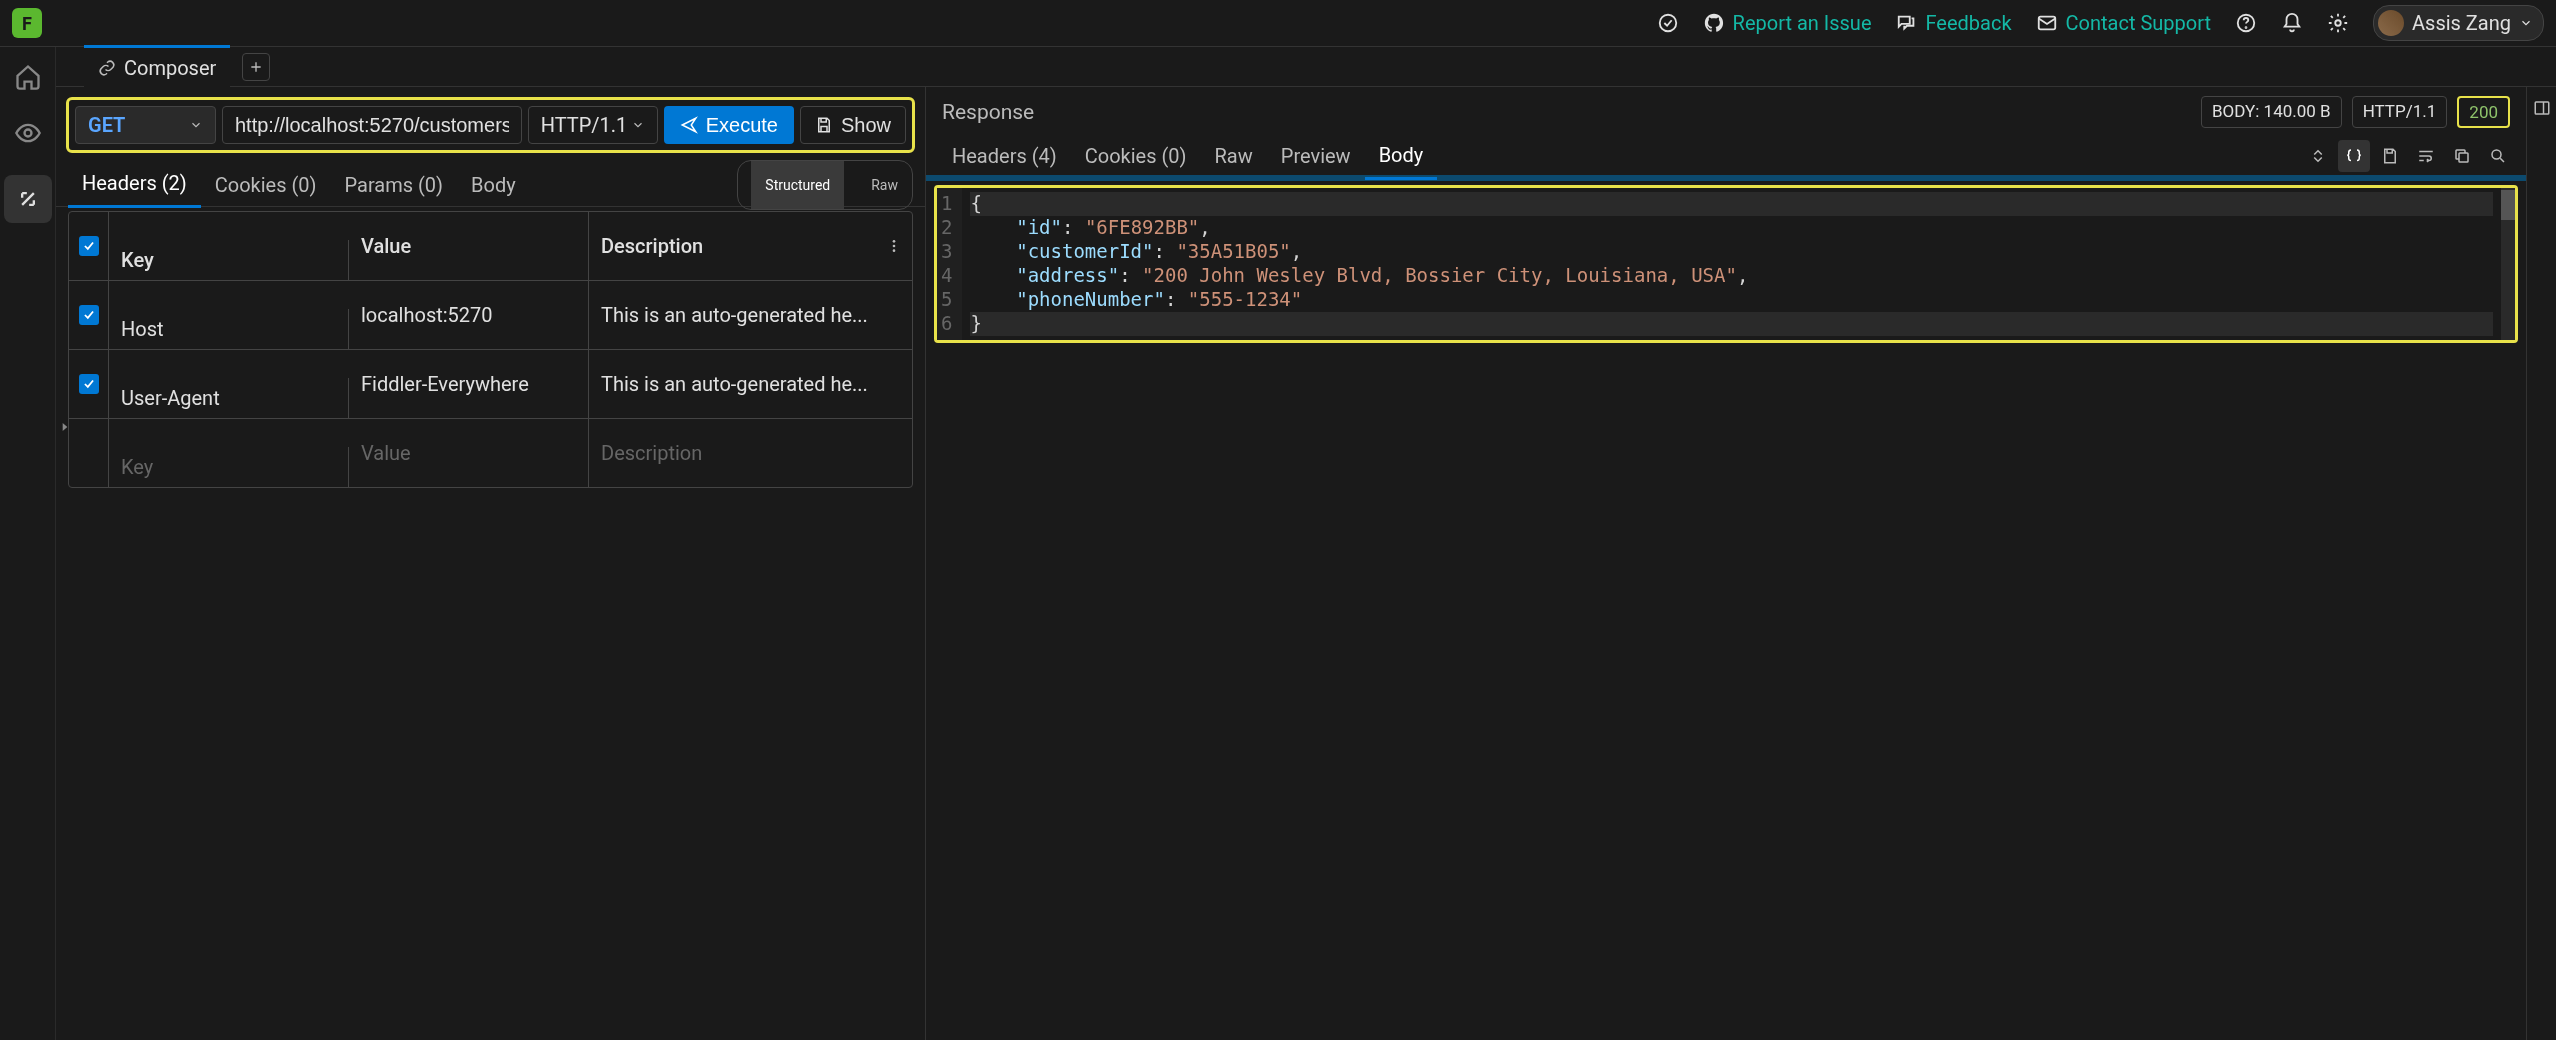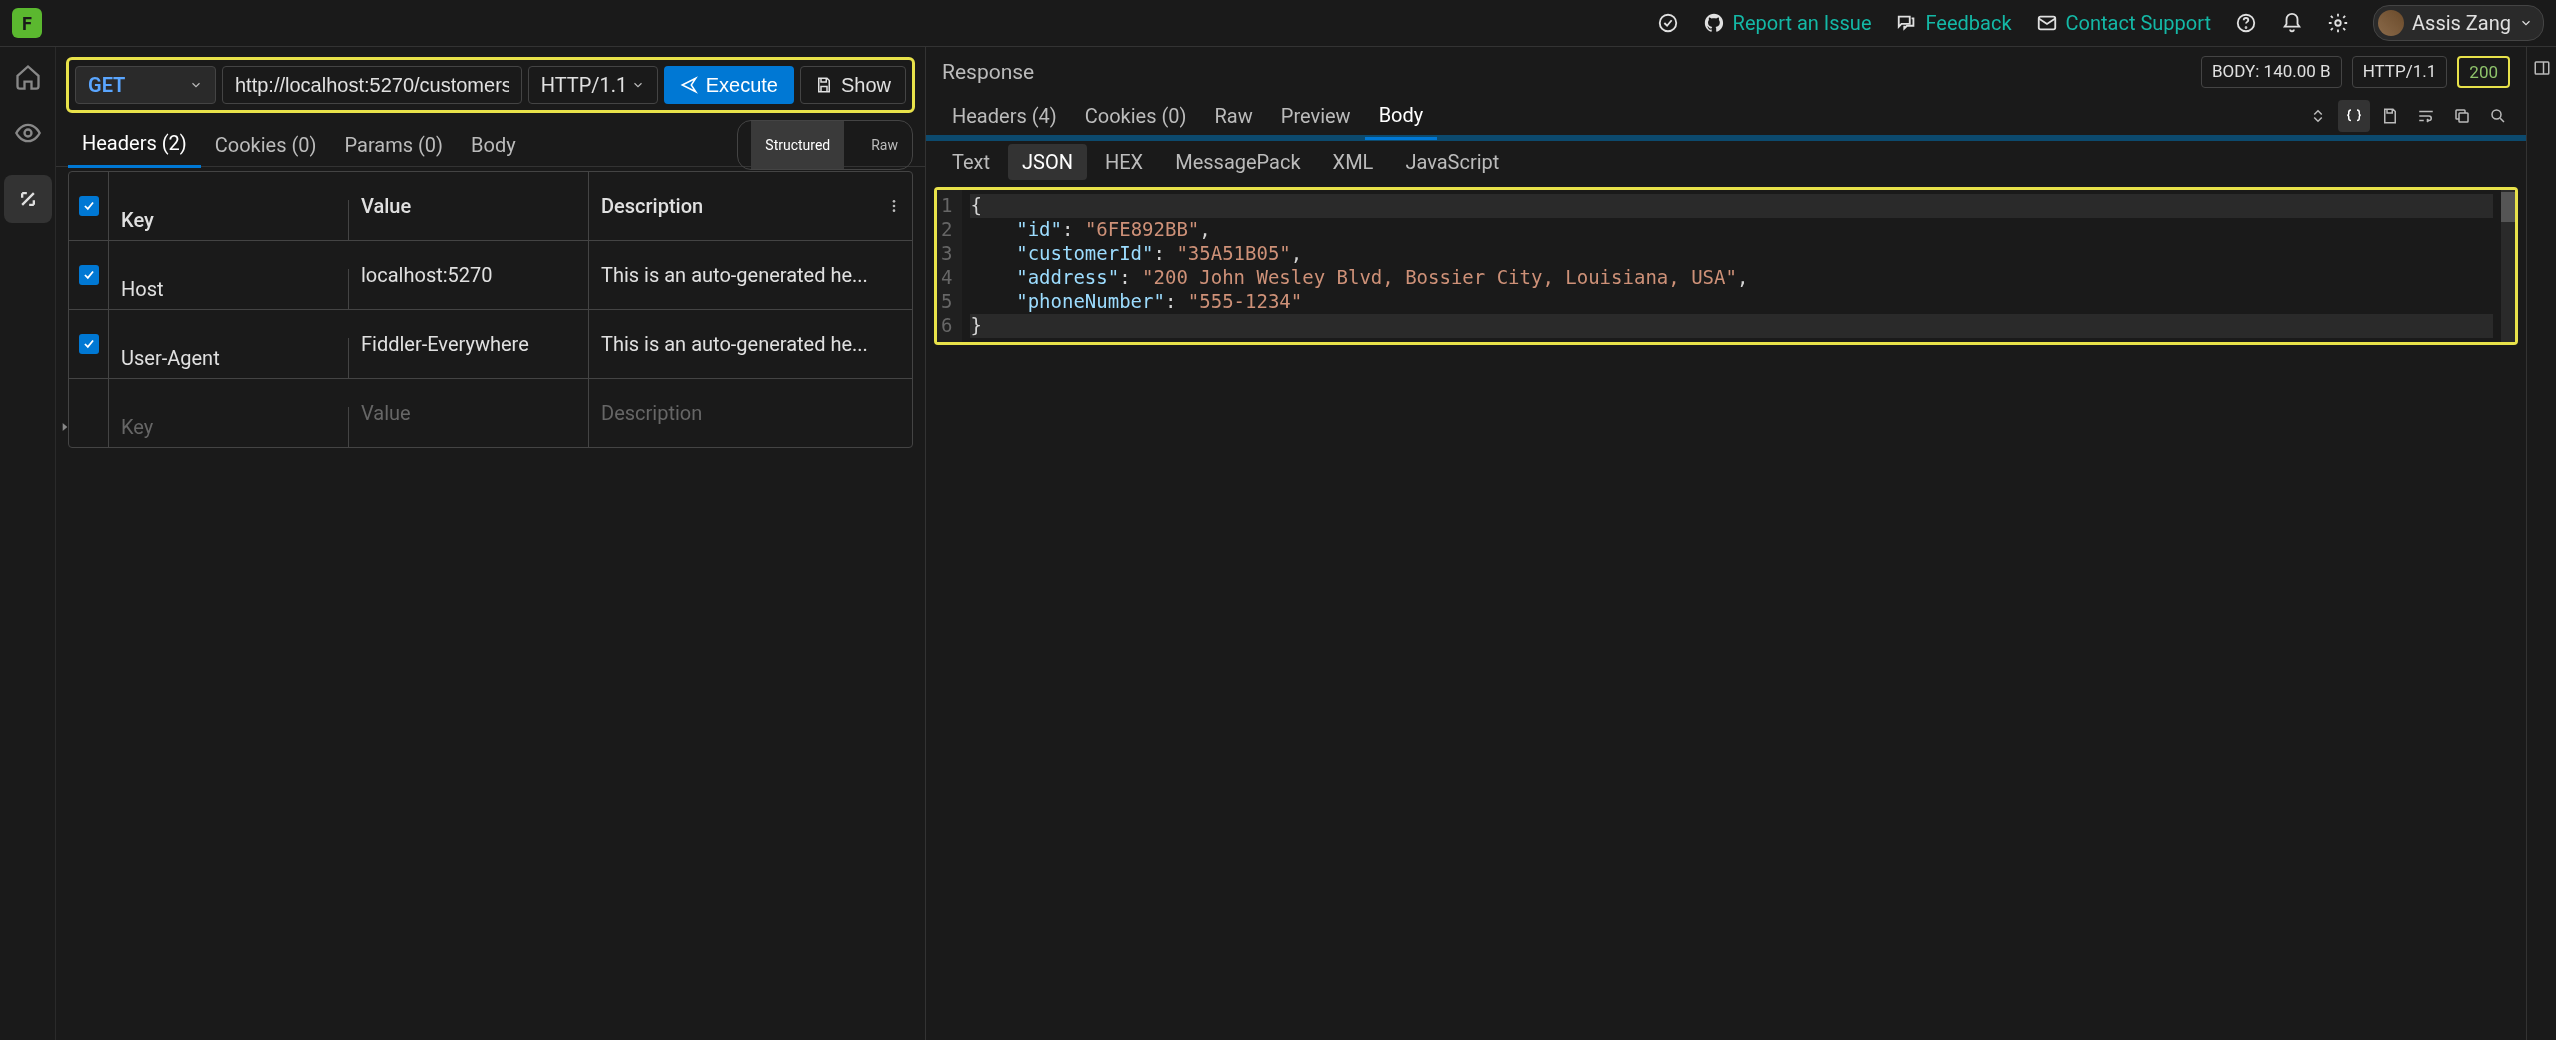--- a/index.html
+++ b/index.html
@@ -195,20 +195,34 @@
       </span>
   </div>
   <span class="rail-expand">
       <svg viewBox="0 0 24 24" fill="#888">
         <path d="M8 5l8 7-8 7z"></path>
       </svg>
     </span>
 
   <div class="content">
 
+    <div class="tabbar">
+      <div class="tab">
+        <svg width="18" height="18" viewBox="0 0 24 24" fill="none" stroke="#bbb" stroke-width="2">
+            <path d="M10 14a5 5 0 007 0l3-3a5 5 0 00-7-7l-1 1"></path>
+            <path d="M14 10a5 5 0 00-7 0l-3 3a5 5 0 007 7l1-1"></path>
+          </svg>
+        <span>Composer</span>
+      </div>
+      <div class="tab-add">
+        <svg width="16" height="16" viewBox="0 0 24 24" fill="none" stroke="#bbb" stroke-width="2">
+            <path d="M12 5v14M5 12h14"></path>
+          </svg>
+      </div>
+    </div>
 
     <div class="split">
 
       <div class="pane pane-left">
         <div class="builder-row">
           <div class="builder-inner">
             <div class="method-sel">
               <span>GET</span>
               <svg class="chev" viewBox="0 0 24 24" fill="none" stroke="#bbb" stroke-width="2">
                   <path d="M6 9l6 6 6-6"></path>
@@ -349,28 +363,20 @@
               </span>
             <span class="ricon">
                 <svg width="18" height="18" viewBox="0 0 24 24" fill="none" stroke="currentColor" stroke-width="2">
                   <circle cx="10" cy="10" r="6"></circle>
                   <path d="M20 20l-5-5"></path>
                 </svg>
               </span>
           </div>
         </div>
 
-        <div class="fmt-tabs">
-          <div class="fmt-tab">Text</div>
-          <div class="fmt-tab active">JSON</div>
-          <div class="fmt-tab">HEX</div>
-          <div class="fmt-tab">MessagePack</div>
-          <div class="fmt-tab">XML</div>
-          <div class="fmt-tab">JavaScript</div>
-        </div>
 
         <div class="json-wrap">
           <div class="json-editor">
             <div class="gutter">
               <div>1</div>
               <div>2</div>
               <div>3</div>
               <div>4</div>
               <div>5</div>
               <div>6</div>

